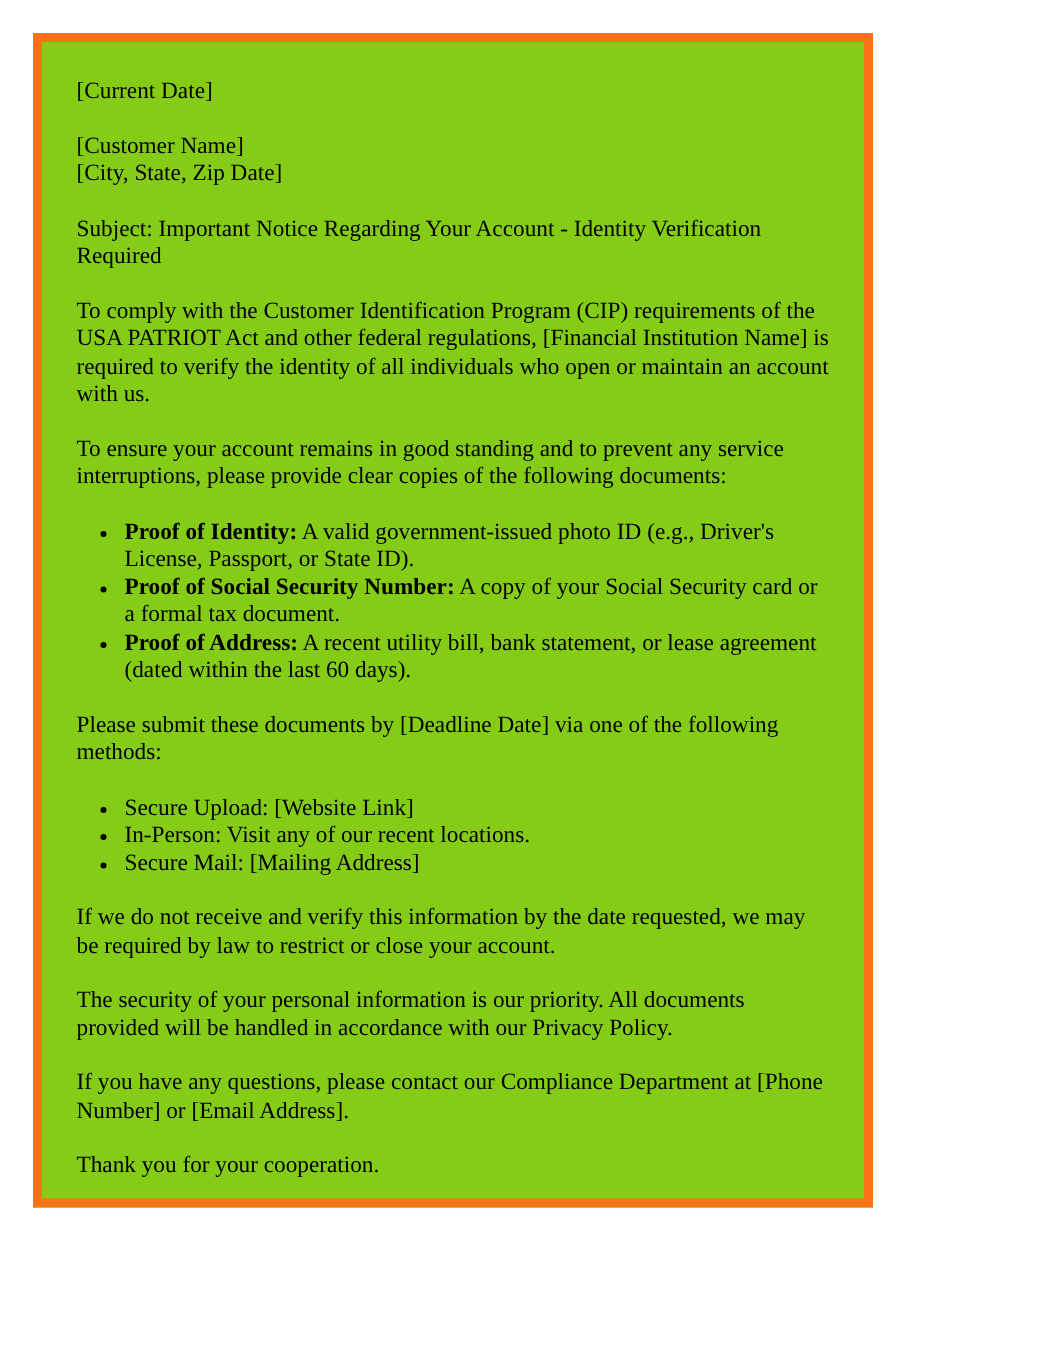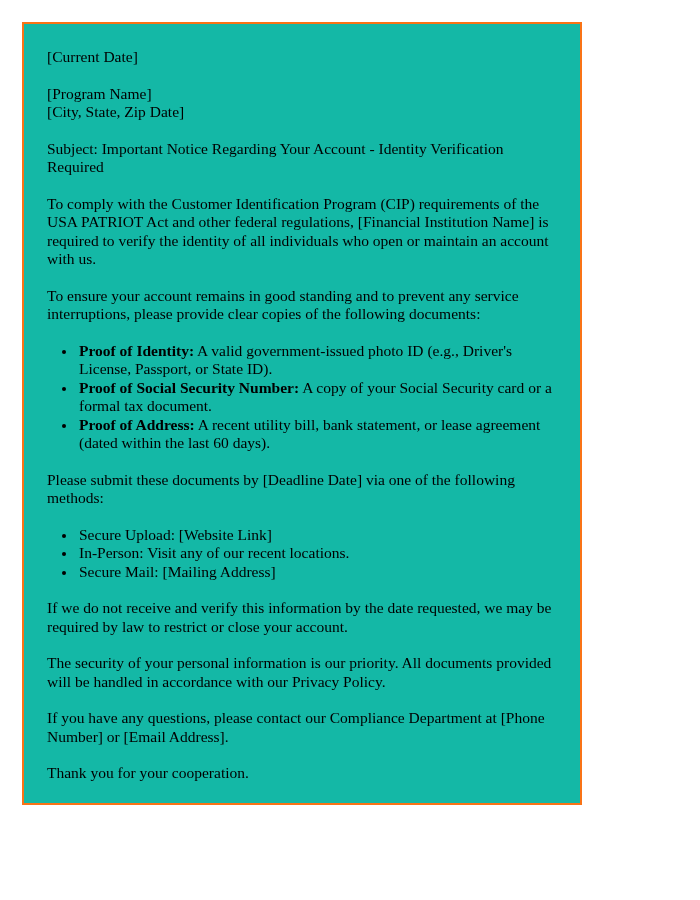--- a/index.html
+++ b/index.html
@@ -15,23 +15,23 @@
     overflow: hidden;
   }
 
   
   .page-sheet {
     position: absolute;
     left: 22px;
     top: 22px;
     width: 560px;
     height: 783px;
-    border: 2px solid #f97316;
+    border: 6px solid #f97316;
     box-sizing: border-box;
-    background: #14b8a6;
+    background: #84cc16;
     overflow: hidden;
   }
 
   .page-body {
     padding: 24px 22px 0 23px;
     box-sizing: border-box;
   }
 
   .letter-line {
     font-size: 15.5px;
@@ -80,21 +80,21 @@
 <body>
 
 <div class="page-sheet">
   <div class="page-body">
 
     <div class="block">
       <div class="letter-line">[Current Date]</div>
     </div>
 
     <div class="block">
-      <div class="letter-line">[Program Name]</div>
+      <div class="letter-line">[Customer Name]</div>
       <div class="letter-line">[City, State, Zip Date]</div>
     </div>
 
     <div class="subject">Subject: Important Notice Regarding Your Account - Identity Verification Required</div>
 
 
     <p class="para">To comply with the Customer Identification Program (CIP) requirements of the USA PATRIOT Act and other federal regulations, [Financial Institution Name] is required to verify the identity of all individuals who open or maintain an account with us.</p>
 
     <p class="para">To ensure your account remains in good standing and to prevent any service interruptions, please provide clear copies of the following documents:</p>
 

